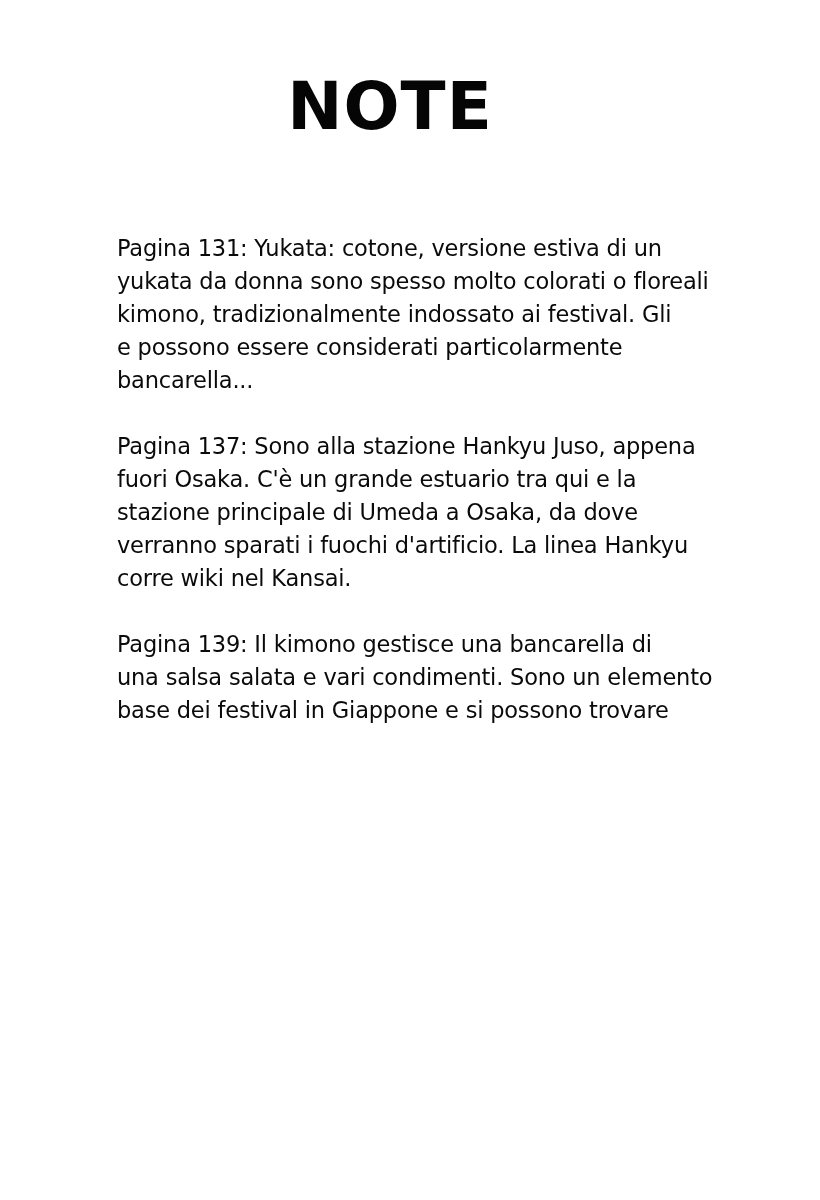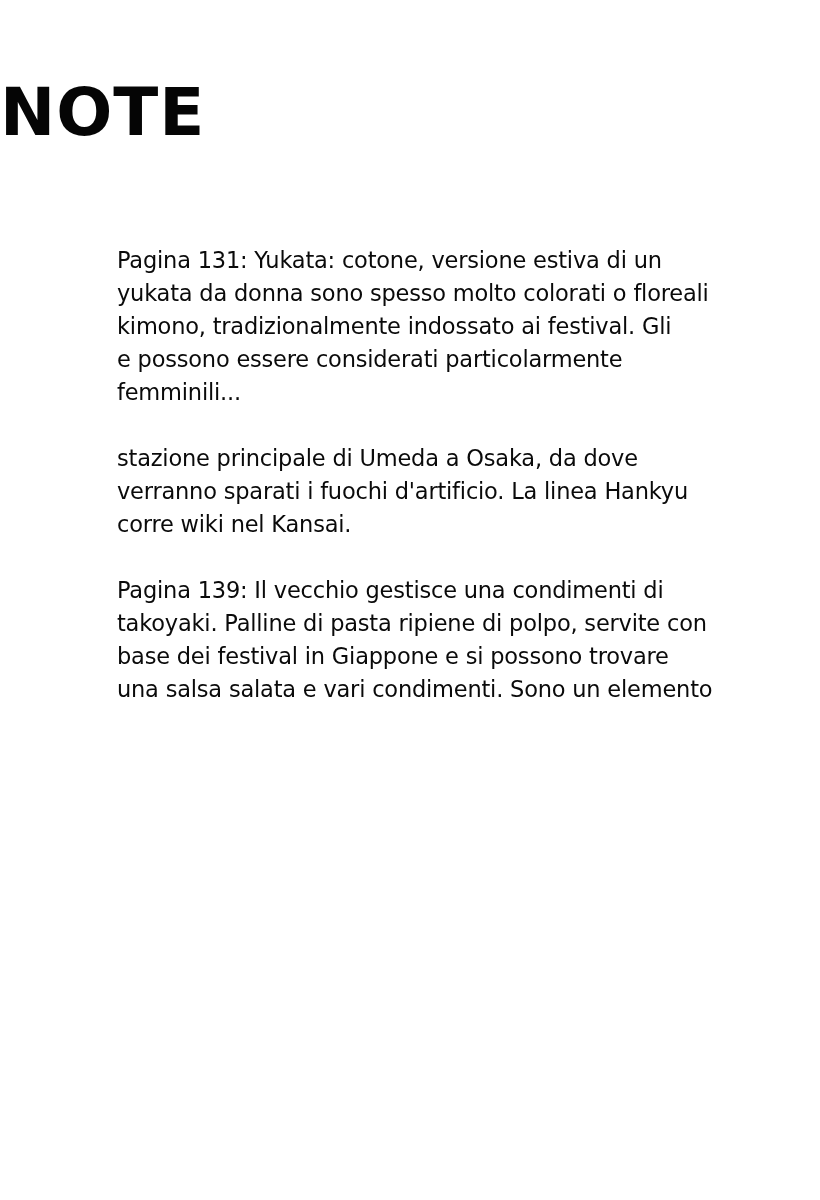--- a/index.html
+++ b/index.html
@@ -13,62 +13,63 @@
       position: relative;
       overflow: hidden;
       color: #0a0a0a;
       font-family: "DejaVu Sans", sans-serif;
     }
     .title {
       position: absolute;
       left: 0;
       top: 62px;
       width: 780px;
+      text-align: center;
       font-family: "DejaVu Sans", sans-serif;
       font-weight: bold;
       font-size: 66px;
       line-height: 90px;
       letter-spacing: 1px;
       color: #050505;
-      margin-top: 6px;
     }
     .notes {
       position: absolute;
       left: 117px;
       top: 229px;
       width: 620px;
     }
     .note {
-      margin: 15px 0 33px 0;
+      margin: 3px 0 33px 0;
     }
     .line {
       display: block;
       font-size: 22.5px;
       line-height: 33px;
       white-space: nowrap;
       letter-spacing: -0.2px;
     }
   </style>
 </head>
 <body>
 
 <div class="title">NOTE</div>
 
 <div class="notes">
   <div class="note">
     <span class="line">Pagina 131: Yukata: cotone, versione estiva di un</span>
     <span class="line">yukata da donna sono spesso molto colorati o floreali</span>
     <span class="line">kimono, tradizionalmente indossato ai festival. Gli</span>
     <span class="line">e possono essere considerati particolarmente</span>
-    <span class="line">femminili...</span>
+    <span class="line">bancarella...</span>
   </div>
   <div class="note">
+    <span class="line">Pagina 137: Sono alla stazione Hankyu Juso, appena</span>
+    <span class="line">fuori Osaka. C'è un grande estuario tra qui e la</span>
     <span class="line">stazione principale di Umeda a Osaka, da dove</span>
     <span class="line">verranno sparati i fuochi d'artificio. La linea Hankyu</span>
     <span class="line">corre wiki nel Kansai.</span>
   </div>
   <div class="note">
-    <span class="line">Pagina 139: Il vecchio gestisce una condimenti di</span>
-    <span class="line">takoyaki. Palline di pasta ripiene di polpo, servite con</span>
+    <span class="line">Pagina 139: Il kimono gestisce una bancarella di</span>
+    <span class="line">una salsa salata e vari condimenti. Sono un elemento</span>
     <span class="line">base dei festival in Giappone e si possono trovare</span>
-    <span class="line">una salsa salata e vari condimenti. Sono un elemento</span>
   </div>
 </div>
 
 </body></html>

